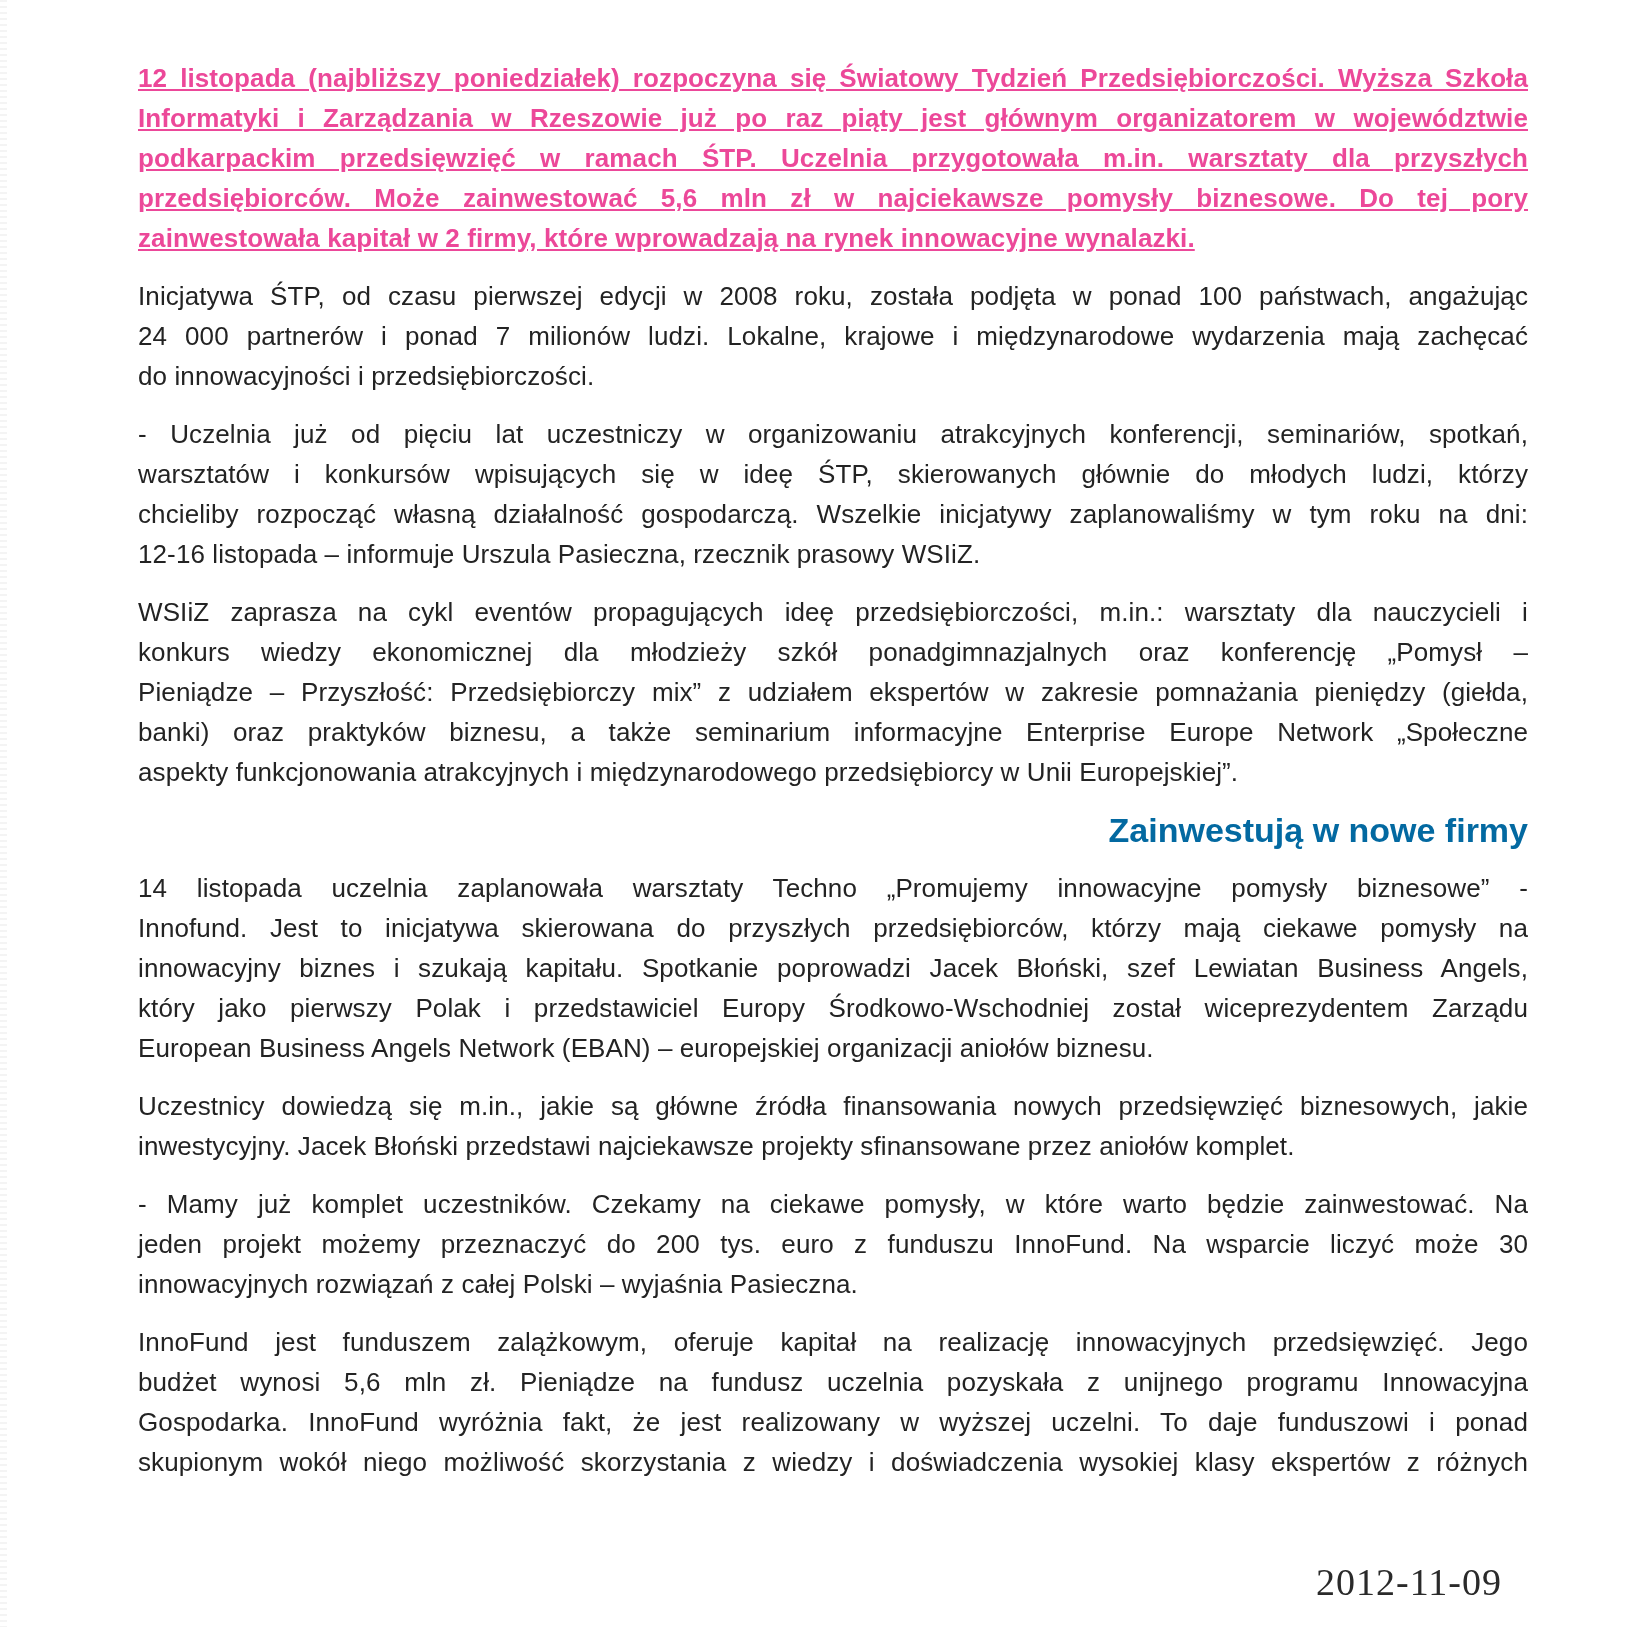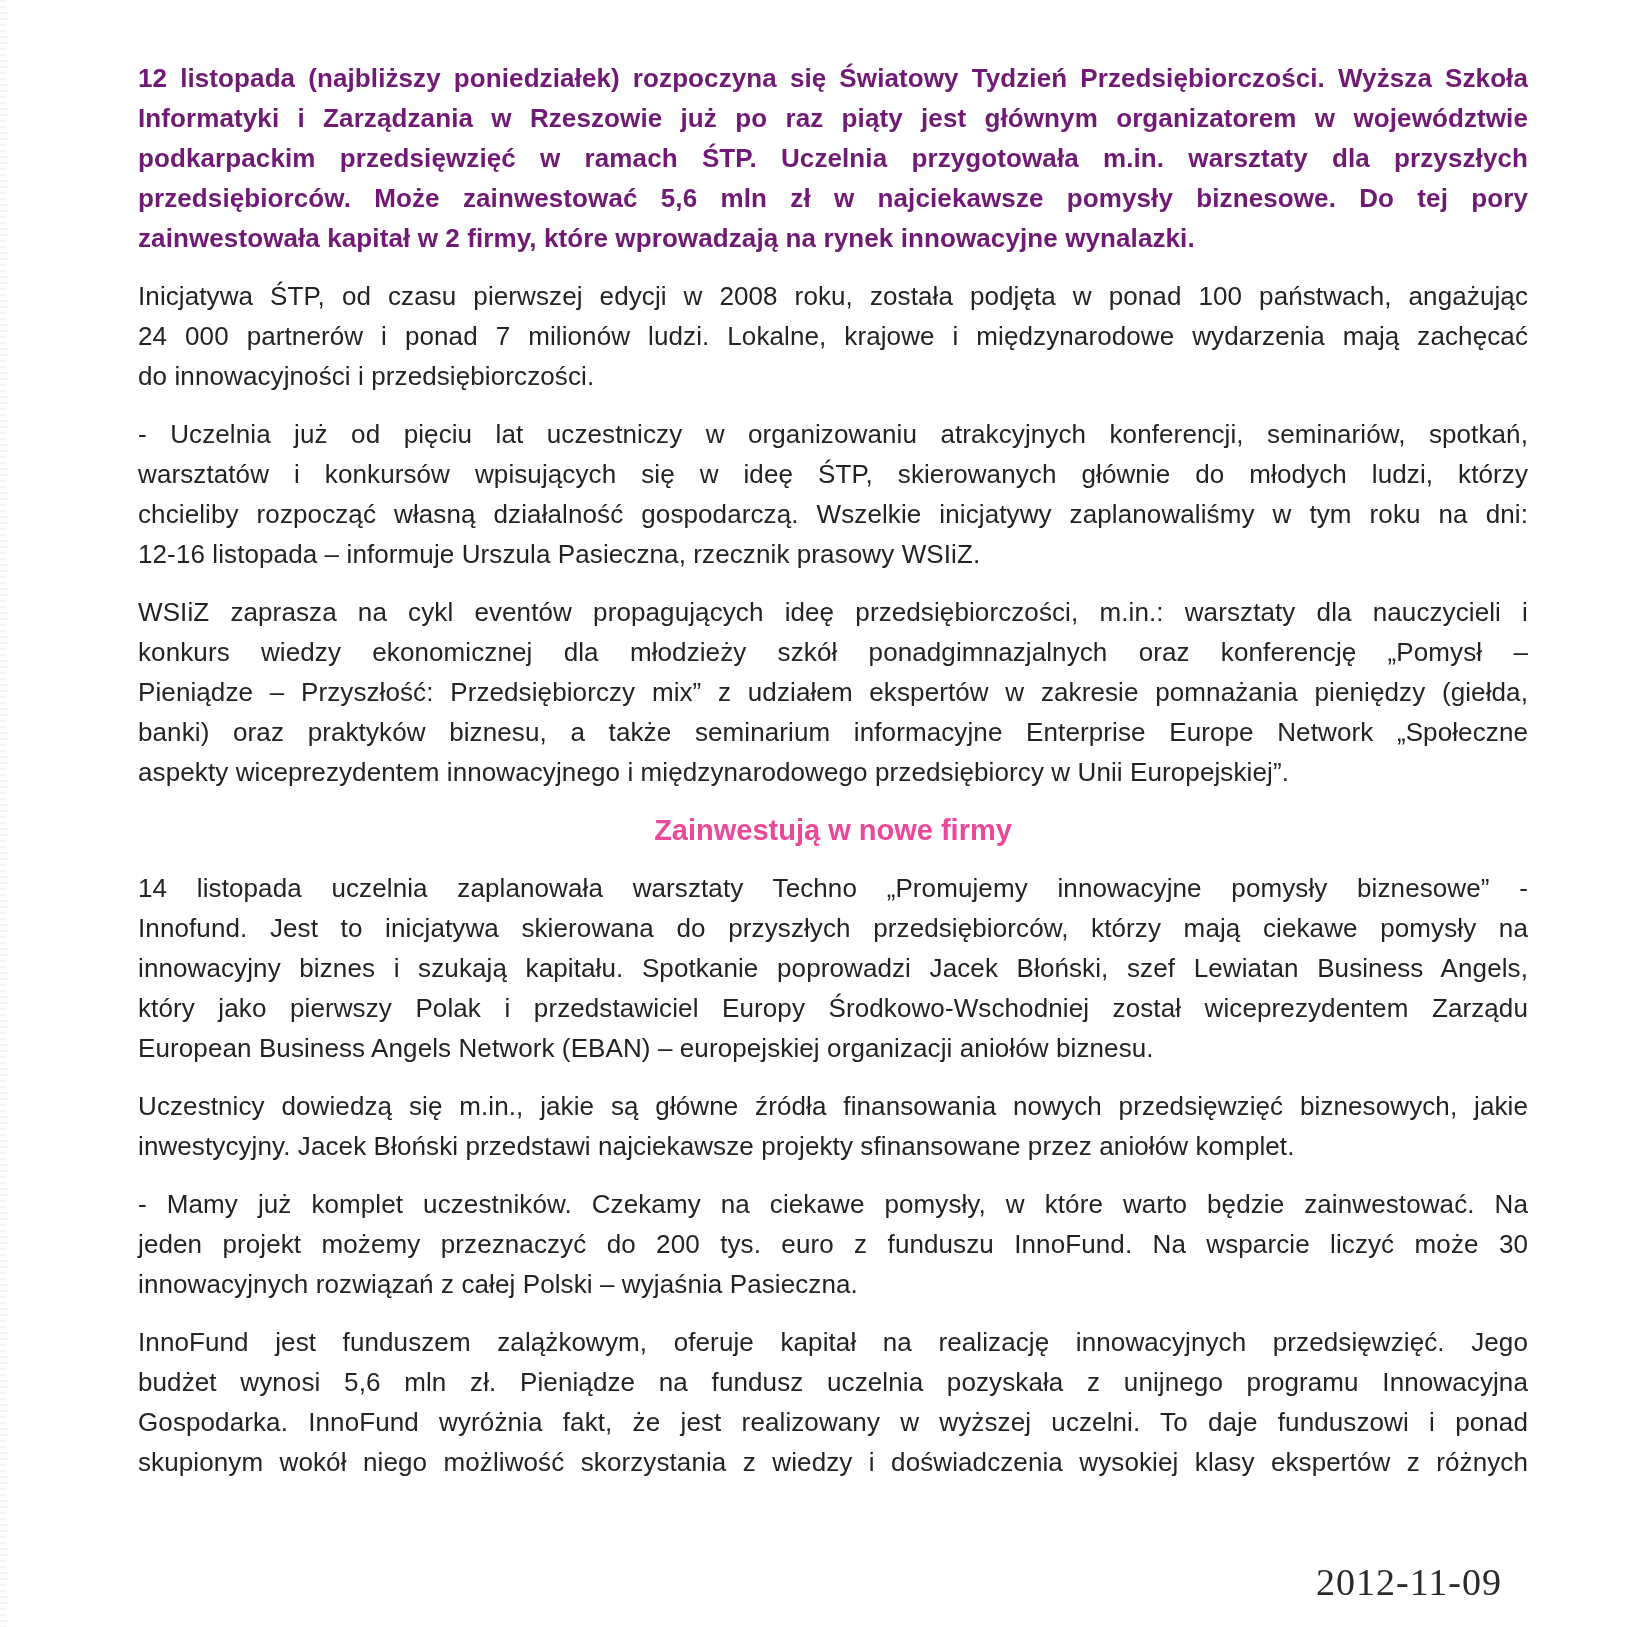--- a/index.html
+++ b/index.html
@@ -33,37 +33,37 @@
     padding-top: 58px;
     box-sizing: content-box;
   }
   .para {
     margin: 0 0 18px 0;
     font-size: 26px;
     line-height: 40px;
     letter-spacing: 0.1px;
     color: #232323;
   }
-  .para.bold { font-weight: 700; color: #701a75; }
+  .para.bold { font-weight: 700; color: #ec4899; text-decoration: underline; }
   .line {
     text-align: justify;
     text-align-last: justify;
     white-space: normal;
   }
   .line.lastline {
     text-align: center;
     text-align-last: left;
   }
   .heading {
     margin: 0 0 18px 0;
-    font-size: 29px;
+    font-size: 34px;
     line-height: 40px;
     font-weight: 700;
-    color: #ec4899;
-    text-align: center;
+    color: #0369a1;
+    text-align: right;
   }
   .date-stamp {
     position: absolute;
     top: 1560px;
     right: 148px;
     font-family: "Liberation Serif", serif;
     font-size: 38px;
     color: #2a2a2a;
     letter-spacing: 1px;
   }
@@ -92,21 +92,21 @@
         <div class="line">- Uczelnia już od pięciu lat uczestniczy w organizowaniu atrakcyjnych konferencji, seminariów, spotkań,</div>
         <div class="line">warsztatów i konkursów wpisujących się w ideę ŚTP, skierowanych głównie do młodych ludzi, którzy</div>
         <div class="line">chcieliby rozpocząć własną działalność gospodarczą. Wszelkie inicjatywy zaplanowaliśmy w tym roku na dni:</div>
         <div class="line lastline">12-16 listopada – informuje Urszula Pasieczna, rzecznik prasowy WSIiZ.</div>
       </div>
       <div class="para">
         <div class="line">WSIiZ zaprasza na cykl eventów propagujących ideę przedsiębiorczości, m.in.: warsztaty dla nauczycieli i</div>
         <div class="line">konkurs wiedzy ekonomicznej dla młodzieży szkół ponadgimnazjalnych oraz konferencję „Pomysł –</div>
         <div class="line">Pieniądze – Przyszłość: Przedsiębiorczy mix” z udziałem ekspertów w zakresie pomnażania pieniędzy (giełda,</div>
         <div class="line">banki) oraz praktyków biznesu, a także seminarium informacyjne Enterprise Europe Network „Społeczne</div>
-        <div class="line lastline">aspekty wiceprezydentem innowacyjnego i międzynarodowego przedsiębiorcy w Unii Europejskiej”.</div>
+        <div class="line lastline">aspekty funkcjonowania atrakcyjnych i międzynarodowego przedsiębiorcy w Unii Europejskiej”.</div>
       </div>
       <div class="heading">Zainwestują w nowe firmy</div>
       <div class="para">
         <div class="line">14 listopada uczelnia zaplanowała warsztaty Techno „Promujemy innowacyjne pomysły biznesowe” -</div>
         <div class="line">Innofund. Jest to inicjatywa skierowana do przyszłych przedsiębiorców, którzy mają ciekawe pomysły na</div>
         <div class="line">innowacyjny biznes i szukają kapitału. Spotkanie poprowadzi Jacek Błoński, szef Lewiatan Business Angels,</div>
         <div class="line">który jako pierwszy Polak i przedstawiciel Europy Środkowo-Wschodniej został wiceprezydentem Zarządu</div>
         <div class="line lastline">European Business Angels Network (EBAN) – europejskiej organizacji aniołów biznesu.</div>
       </div>
       <div class="para">

